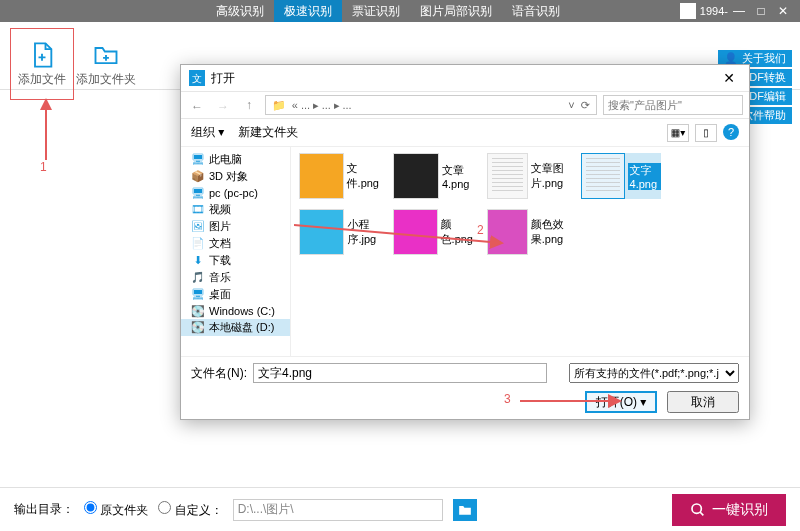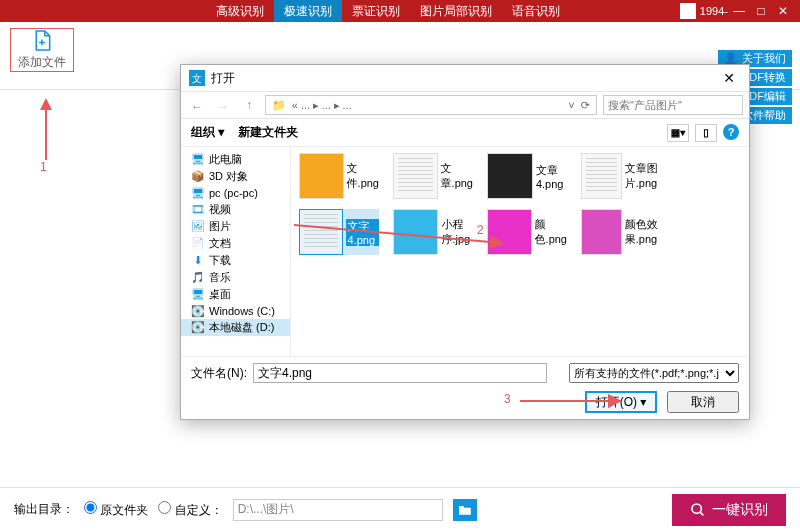--- a/index.html
+++ b/index.html
@@ -1,47 +1,47 @@
 <!DOCTYPE html>
 <html><head>
 <meta charset="utf-8">
 <style>
 * { box-sizing: border-box; margin: 0; padding: 0; font-family: "Microsoft YaHei", sans-serif; }
 body { width: 800px; height: 531px; background: #fff; overflow: hidden; position: relative; }
-.topbar { height: 22px; background: #b91c1c; display: flex; align-items: center; padding: 0 6px; color: #fff; font-size: 12px; }
+.topbar { height: 22px; background: #737373; display: flex; align-items: center; padding: 0 6px; color: #fff; font-size: 12px; }
 .topbar .tabs { display: flex; gap: 0; margin-left: 200px; }
 .topbar .tab { padding: 3px 10px; cursor: pointer; }
 .topbar .tab.active { background: #0f84c2; }
 .topbar .spacer { flex: 1; }
 .topbar .user { display: flex; align-items: center; gap: 4px; font-size: 11px; }
 .topbar .avatar { width: 16px; height: 16px; background: #fff; }
 .topbar .wbtn { width: 22px; text-align: center; cursor: pointer; }
 .secondbar { height: 68px; background: #fff; border-bottom: 1px solid #e0e0e0; display: flex; padding: 6px 10px; position: relative; }
-.bigbtn { width: 64px; height: 44px; display: flex; flex-direction: column; align-items: center; justify-content: center; gap: 2px; font-size: 12px; color: #5a5a5a; cursor: pointer; }
+.bigbtn { width: 64px; height: 72px; display: flex; flex-direction: column; align-items: center; justify-content: center; gap: 2px; font-size: 12px; color: #5a5a5a; cursor: pointer; }
 .bigbtn svg { width: 28px; height: 28px; }
 .bigbtn.outlined { border: 1px solid #e45a5a; }
 .sidepanel { position: absolute; right: 8px; top: 28px; display: flex; flex-direction: column; gap: 2px; font-size: 11px; }
 .sidepanel .srow { display: flex; align-items: center; gap: 4px; background: #1296db; color: #fff; padding: 1px 6px; cursor: pointer; }
 .sidepanel .srow span.icon { width: 14px; height: 14px; display: inline-flex; align-items: center; justify-content: center; }
 .anno1 { position: absolute; color: #e45a5a; font-size: 12px; }
 .arrow1 { position: absolute; left: 40px; top: 95px; }
 .outputbar { position: absolute; left: 0; right: 0; bottom: 0; height: 44px; border-top: 1px solid #e0e0e0; display: flex; align-items: center; padding: 0 14px; font-size: 12px; gap: 10px; }
 .outputbar input[type=text] { width: 210px; height: 22px; font-size: 12px; padding: 0 4px; color: #888; border: 1px solid #ccc; }
 .mainbtn { margin-left: auto; background: #be185d; color: #fff; border: none; padding: 7px 18px; font-size: 14px; display: flex; align-items: center; gap: 6px; cursor: pointer; }
 .folderbtn { width: 24px; height: 22px; background: #1296db; color:#fff; display:flex; align-items:center; justify-content:center; cursor:pointer; }
 
 .dialog { position: absolute; left: 180px; top: 64px; width: 570px; height: 356px; background: #fff; border: 1px solid #aaa; box-shadow: 0 4px 18px rgba(0,0,0,.3); display: flex; flex-direction: column; }
 .dialog .titlebar { height: 26px; display: flex; align-items: center; padding: 0 8px; font-size: 12px; }
 .dialog .titlebar .ticon { width: 16px; height: 16px; margin-right: 6px; }
 .dialog .titlebar .close { margin-left: auto; font-size: 14px; cursor: pointer; padding: 0 6px; }
 .dialog .navrow { height: 28px; border-top: 1px solid #e6e6e6; border-bottom: 1px solid #e6e6e6; display: flex; align-items: center; padding: 0 6px; gap: 6px; font-size: 12px; color: #666; }
 .navrow .nbtn { width: 20px; height: 20px; display: flex; align-items: center; justify-content: center; cursor: pointer; color: #888; }
 .navrow .path { flex: 1; border: 1px solid #ccc; height: 20px; display: flex; align-items: center; padding: 0 6px; gap: 6px; font-size: 11px; }
 .navrow .search { width: 140px; border: 1px solid #ccc; height: 20px; padding: 0 4px; font-size: 11px; color: #888; }
-.toolrow { height: 28px; display: flex; align-items: center; padding: 0 10px; gap: 14px; font-size: 12px; border-bottom: 1px solid #eee; font-weight: bold; }
+.toolrow { height: 28px; display: flex; align-items: center; padding: 0 10px; gap: 14px; font-size: 12px; border-bottom: 1px solid #eee; }
 .toolrow .right { margin-left: auto; display: flex; gap: 6px; }
 .toolrow .rbtn { width: 22px; height: 18px; border: 1px solid #ccc; display:flex; align-items:center; justify-content:center; cursor:pointer; font-size:10px; }
 .helpq { width: 16px; height: 16px; border-radius: 50%; background: #1296db; color: #fff; font-size: 11px; display: flex; align-items: center; justify-content: center; }
 .body { flex: 1; display: flex; overflow: hidden; }
 .tree { width: 110px; border-right: 1px solid #eee; padding: 4px 0; font-size: 11px; overflow: hidden; }
 .tree .node { display: flex; align-items: center; gap: 4px; padding: 1px 4px 1px 10px; white-space: nowrap; }
 .tree .node.sel { background: #cde8f6; }
 .tree .ticon { width: 14px; height: 14px; display: inline-flex; align-items:center; justify-content:center; color:#1296db; }
 .grid { flex: 1; padding: 6px 8px; display: flex; flex-wrap: wrap; gap: 10px 14px; align-content: flex-start; overflow: auto; }
 .thumb { width: 80px; display: flex; flex-direction: row; align-items: center; gap: 3px; font-size: 11px; cursor: pointer; }
@@ -82,20 +82,27 @@
 
 <div class="secondbar">
   <div class="bigbtn outlined">
     <svg viewBox="0 0 24 24" fill="none" stroke="#1296db" stroke-width="1.6">
         <path d="M6 2h9l5 5v15H6z"></path>
         <path d="M15 2v5h5"></path>
         <path d="M12 11v6M9 14h6" stroke="#1296db"></path>
       </svg>
     <span>添加文件</span>
   </div>
+  <div class="bigbtn">
+    <svg viewBox="0 0 24 24" fill="none" stroke="#1296db" stroke-width="1.6">
+        <path d="M3 6h6l2 3h10v10H3z"></path>
+        <path d="M12 12v5M9.5 14.5h5"></path>
+      </svg>
+    <span>添加文件夹</span>
+  </div>
   <div class="sidepanel">
     <div class="srow">
         <span class="icon">👤</span>
         <span>关于我们</span>
       </div>
     <div class="srow">
         <span class="icon">⇄</span>
         <span>PDF转换</span>
       </div>
     <div class="srow">
@@ -195,26 +202,20 @@
           <span class="ticon">💽</span>
           <span>本地磁盘 (D:)</span>
         </div>
       </div>
     <div class="grid" id="grid">
         <div class="thumb">
           <div class="img" style="background: rgb(245, 166, 35);"></div>
           <div class="lbl">文件.png</div>
         </div>
         <div class="thumb">
-          <div class="img">
-            <div class="img-lines"></div>
-          </div>
-          <div class="lbl">文章.png</div>
-        </div>
-        <div class="thumb">
           <div class="img" style="background: rgb(34, 34, 34);"></div>
           <div class="lbl">文章4.png</div>
         </div>
         <div class="thumb">
           <div class="img">
             <div class="img-lines"></div>
           </div>
           <div class="lbl">文章图片.png</div>
         </div>
         <div class="thumb sel">

